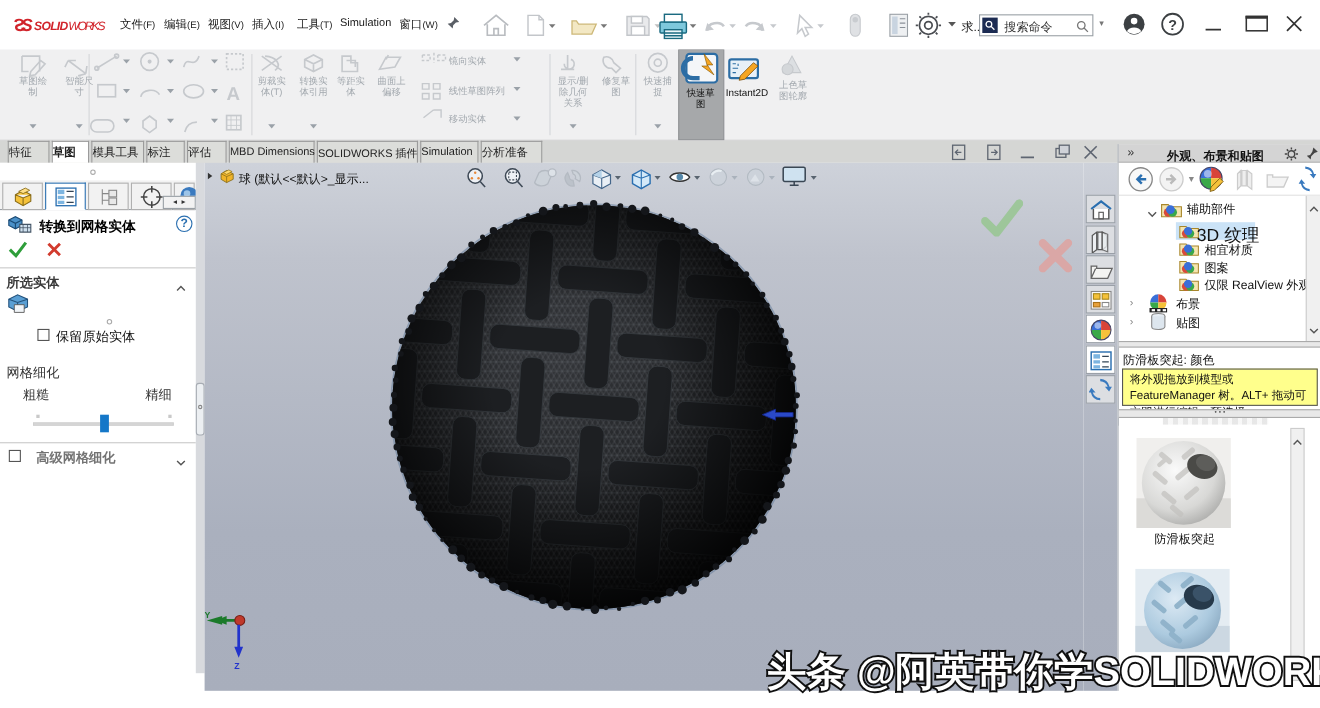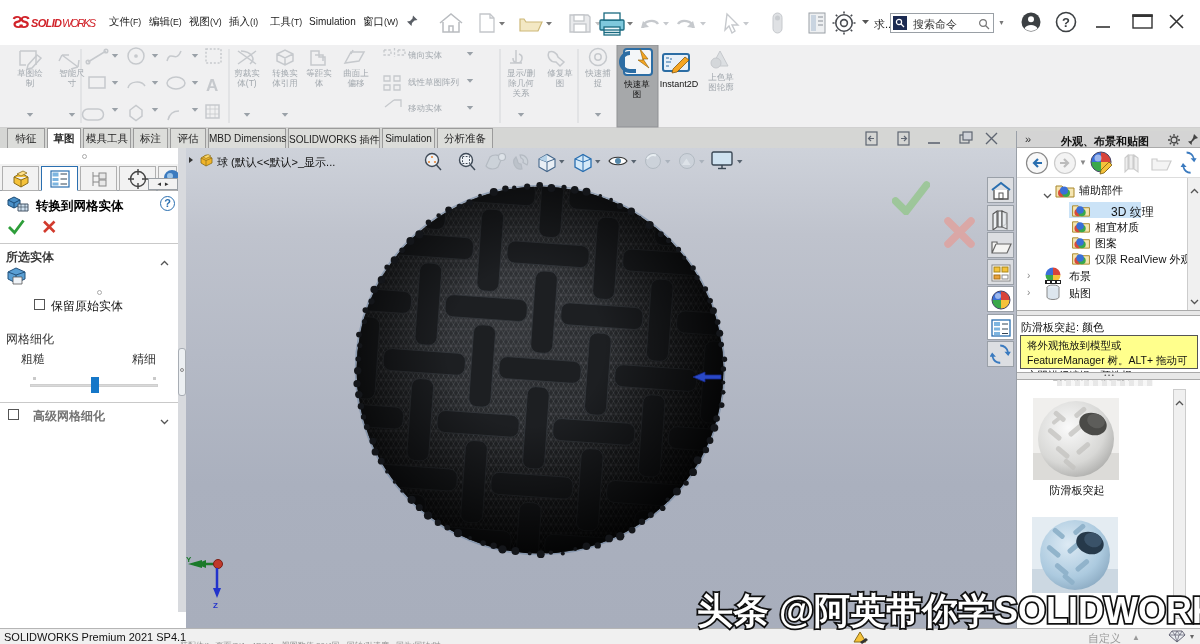--- a/index.html
+++ b/index.html
@@ -17,21 +17,21 @@
 
 #viewport{position:absolute;left:186px;top:148px;width:799px;height:480px;background:linear-gradient(#ced2da 0%,#bfc3cd 18%,#aab0be 70%,#a8aebc 100%)}
 
 #taskstrip{position:absolute;left:985px;top:148px;width:31px;height:480px;background:linear-gradient(#ced2da 0%,#bfc3cd 18%,#aab0be 70%,#a8aebc 100%)}
 
 #taskpane{position:absolute;left:1016px;top:131px;width:184px;height:497px;background:#fff;border-left:1px solid #9aa0a8}
 
 #bottabs{position:absolute;left:0;top:612px;width:1200px;height:16px;background:#d5d2cb;border-top:1px solid #9a9a9a}
 
 #statusbar{position:absolute;left:0;top:628px;width:1200px;height:16px;background:#f0f0f0;border-top:1px solid #b5b5b5}
-.tab{box-sizing:border-box;height:20px;padding-top:3px;font-size:10.5px;color:#222;background:#dcddda;border:1px solid #9b9b9b;border-bottom:none;margin-right:2px;white-space:nowrap;text-align:center}
+.tab{box-sizing:border-box;height:20px;padding-top:3px;font-size:10.5px;color:#222;background:#dcddda;border:1px solid #9b9b9b;border-bottom:none;margin-right:2px;white-space:nowrap;}
 .tab.active{background:#fff;font-weight:bold}
 .tab.lat{font-size:10px;padding-top:4px}
 .pmtab{position:absolute;top:2px;width:37px;height:25px;background:#f2f2f2;border:1px solid #b0b0b0;text-align:center;padding-top:1px}
 .pmtab.sel{background:#fff;border:1px solid #2a6fb0;border-bottom:1px solid #fff}
 .tscell{position:absolute;left:2px;width:27px;height:26px;background:#dcdee2;border:1px solid #9aa0a8;text-align:center;padding-top:2px}
 .tscell.sel{background:#fff}
 .navbtn{width:10px;height:13px;background:#d0cdc6;border:1px solid #999;font-size:5px;color:#555;text-align:center;line-height:12px;margin-right:1px}
 </style></head><body>
 <div id="app">
   <div id="titlebar">
@@ -750,21 +750,21 @@
           <circle cx="9" cy="7.5" r="4" fill="#3a6fd8"></circle>
         </svg>
       <span class="abs" style="left:62px;top:5px;font-size:11px;color:#111">辅助部件</span>
       <div class="abs" style="left:52px;top:24px;width:72px;height:16px;background:#cbe3f7"></div>
       <svg class="abs" style="left:54px;top:25px" width="20" height="15" viewBox="0 0 20 16">
           <path d="M1 3 L1 14 L19 14 L19 5 L9 5 L7 3 Z" fill="#f5e5b0" stroke="#a8862a"></path>
           <circle cx="7" cy="10" r="4" fill="#d84a3a"></circle>
           <circle cx="11" cy="10" r="4" fill="#3aa84a"></circle>
           <circle cx="9" cy="7.5" r="4" fill="#3a6fd8"></circle>
         </svg>
-      <span class="abs" style="left:94px;top:26px;font-size:12px;color:#111">3D 纹理</span>
+      <span class="abs" style="left:71px;top:26px;font-size:16px;color:#111">3D 纹理</span>
       <svg class="abs" style="left:54px;top:41px" width="20" height="15" viewBox="0 0 20 16">
           <path d="M1 3 L1 14 L19 14 L19 5 L9 5 L7 3 Z" fill="#f5e5b0" stroke="#a8862a"></path>
           <circle cx="7" cy="10" r="4" fill="#d84a3a"></circle>
           <circle cx="11" cy="10" r="4" fill="#3aa84a"></circle>
           <circle cx="9" cy="7.5" r="4" fill="#3a6fd8"></circle>
         </svg>
       <span class="abs" style="left:78px;top:42px;font-size:11px;color:#111">相宜材质</span>
       <svg class="abs" style="left:54px;top:57px" width="20" height="15" viewBox="0 0 20 16">
           <path d="M1 3 L1 14 L19 14 L19 5 L9 5 L7 3 Z" fill="#f5e5b0" stroke="#a8862a"></path>
           <circle cx="7" cy="10" r="4" fill="#d84a3a"></circle>
@@ -867,29 +867,14 @@
           <rect x="30" y="60" width="14" height="5" rx="2" transform="rotate(40 37 62)"></rect>
         </g>
         <ellipse cx="58" cy="26" rx="14" ry="11" fill="#26394a" transform="rotate(18 58 26)"></ellipse>
         <ellipse cx="61" cy="23" rx="9" ry="7" fill="#3a5268" transform="rotate(18 61 23)"></ellipse>
       </svg>
       <div class="abs" style="left:156px;top:2px;width:13px;height:230px;background:#f0f0f0;border:1px solid #ccc;text-align:center;padding-top:2px"><svg width="9" height="6" viewBox="0 0 9 6">
             <path d="M1 5 L4.5 1.5 L8 5" fill="none" stroke="#555" stroke-width="1.3"></path>
           </svg></div>
     </div>
   </div>
-  <div id="statusbar">
-    <div class="abs" style="left:4px;top:2px;font-size:11px;color:#111">SOLIDWORKS Premium 2021 SP4.1</div>
-    <div class="abs" style="left:180px;top:11px;width:480px;font-size:8px;color:#7a7a7a;white-space:nowrap;overflow:hidden;opacity:0.8">装配体/f - 页面/3/J - 4P/1/1 - 视图数值 20/4回 - 回转/引速度 - 回为/回转/时</div>
-    <svg class="abs" style="left:852px;top:1px" width="16" height="14" viewBox="0 0 16 14">
-        <path d="M2 12 L8 2 L14 12 Z" fill="#f5c23a" stroke="#8a6d1a"></path>
-        <path d="M8 12 l6 -4 l2 2 l-6 4 z" fill="#333"></path>
-      </svg>
-    <div class="abs" style="left:1088px;top:2px;font-size:11px;color:#999">自定义</div>
-    <div class="abs" style="left:1132px;top:4px;font-size:8px;color:#999">▲</div>
-    <svg class="abs" style="left:1168px;top:1px" width="18" height="13" viewBox="0 0 18 13">
-        <path d="M4 1 L14 1 L17 5 L9 12 L1 5 Z" fill="#eceff2" stroke="#667"></path>
-        <path d="M1 5 h16 M4 1 l3 4 l2 -4 l3 4 l2 -4 M9 12 L7 5 M9 12 L11 5" fill="none" stroke="#667" stroke-width="0.8"></path>
-      </svg>
-    <div class="abs" style="left:1190px;top:3px;font-size:8px;color:#666">▾</div>
-  </div>
   <div class="abs" style="left:697px;top:587px;width:500px;font-size:36px;font-weight:bold;color:#fff;-webkit-text-stroke:3.5px #101010;paint-order:stroke fill;white-space:nowrap;letter-spacing:0px;z-index:50">头条 @阿英带你学SOLIDWORKS</div>
 </div>
 
 </body></html>

